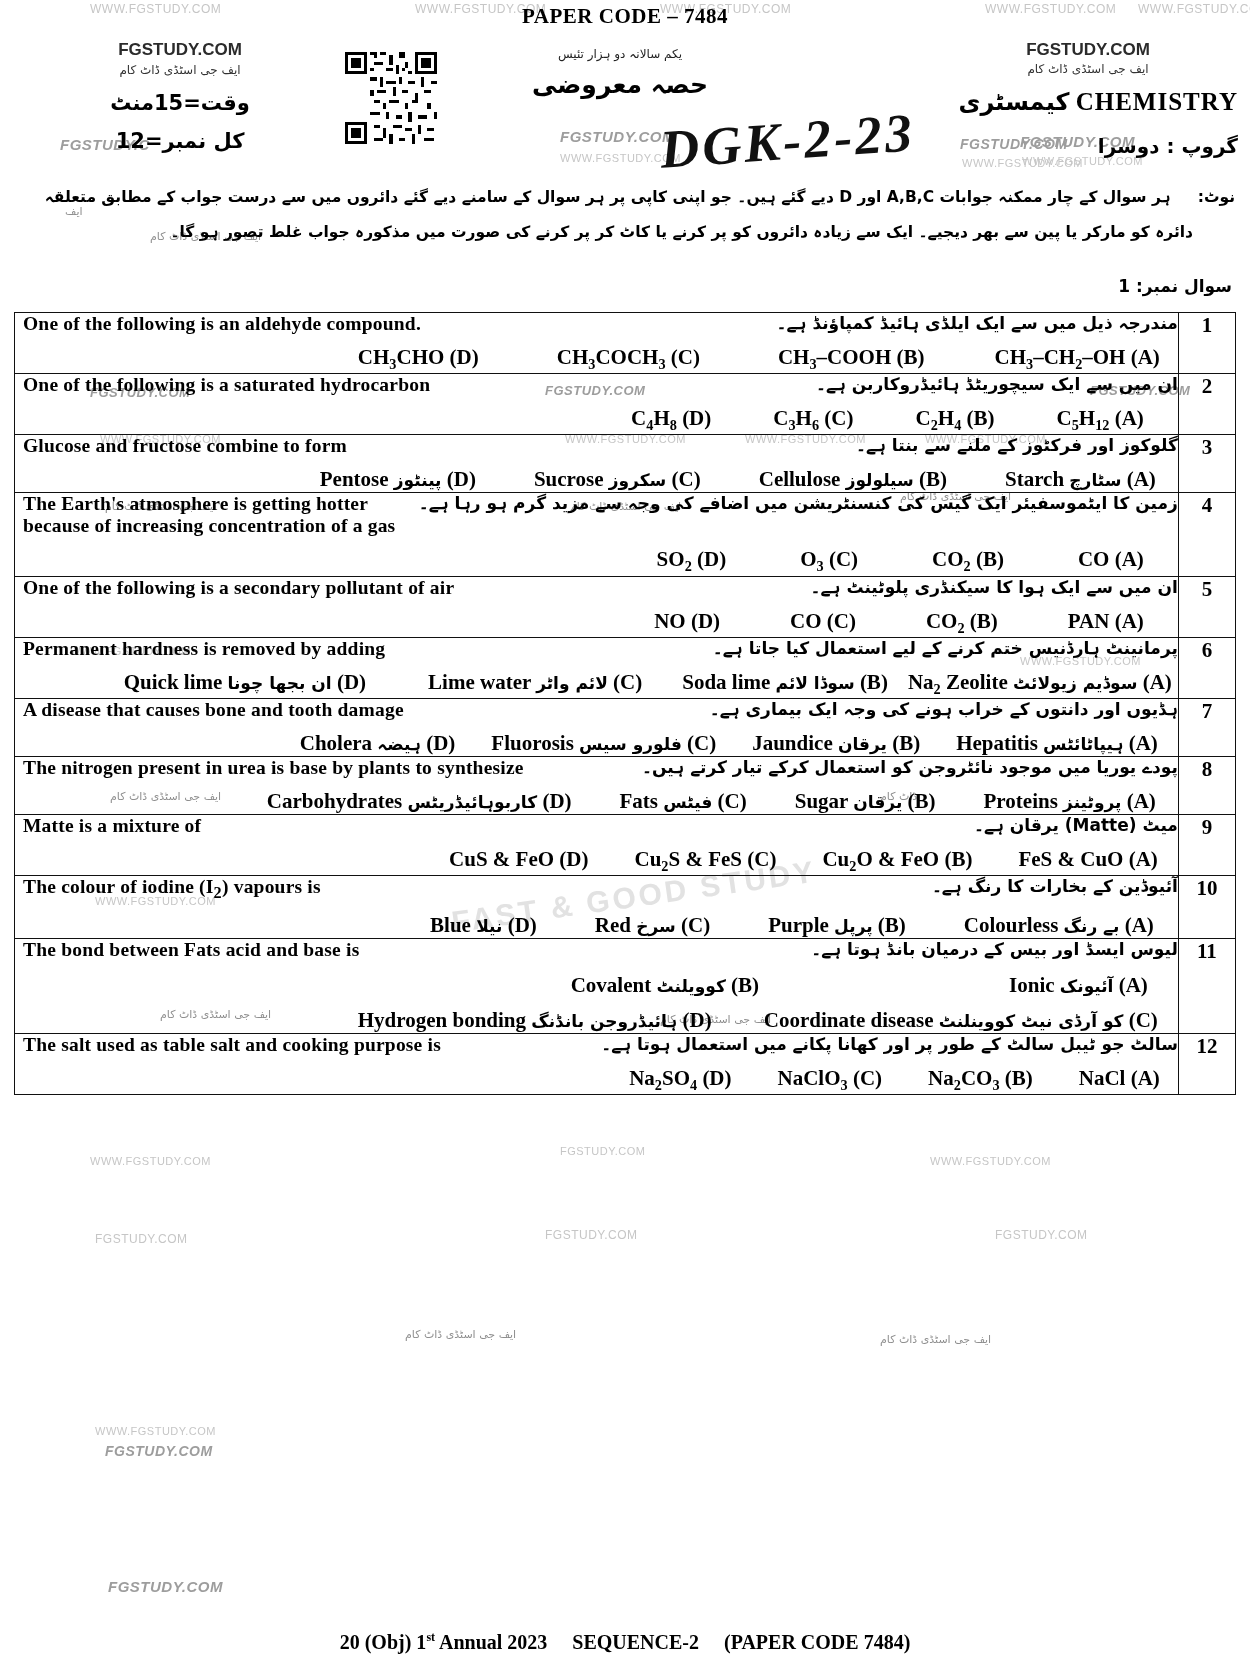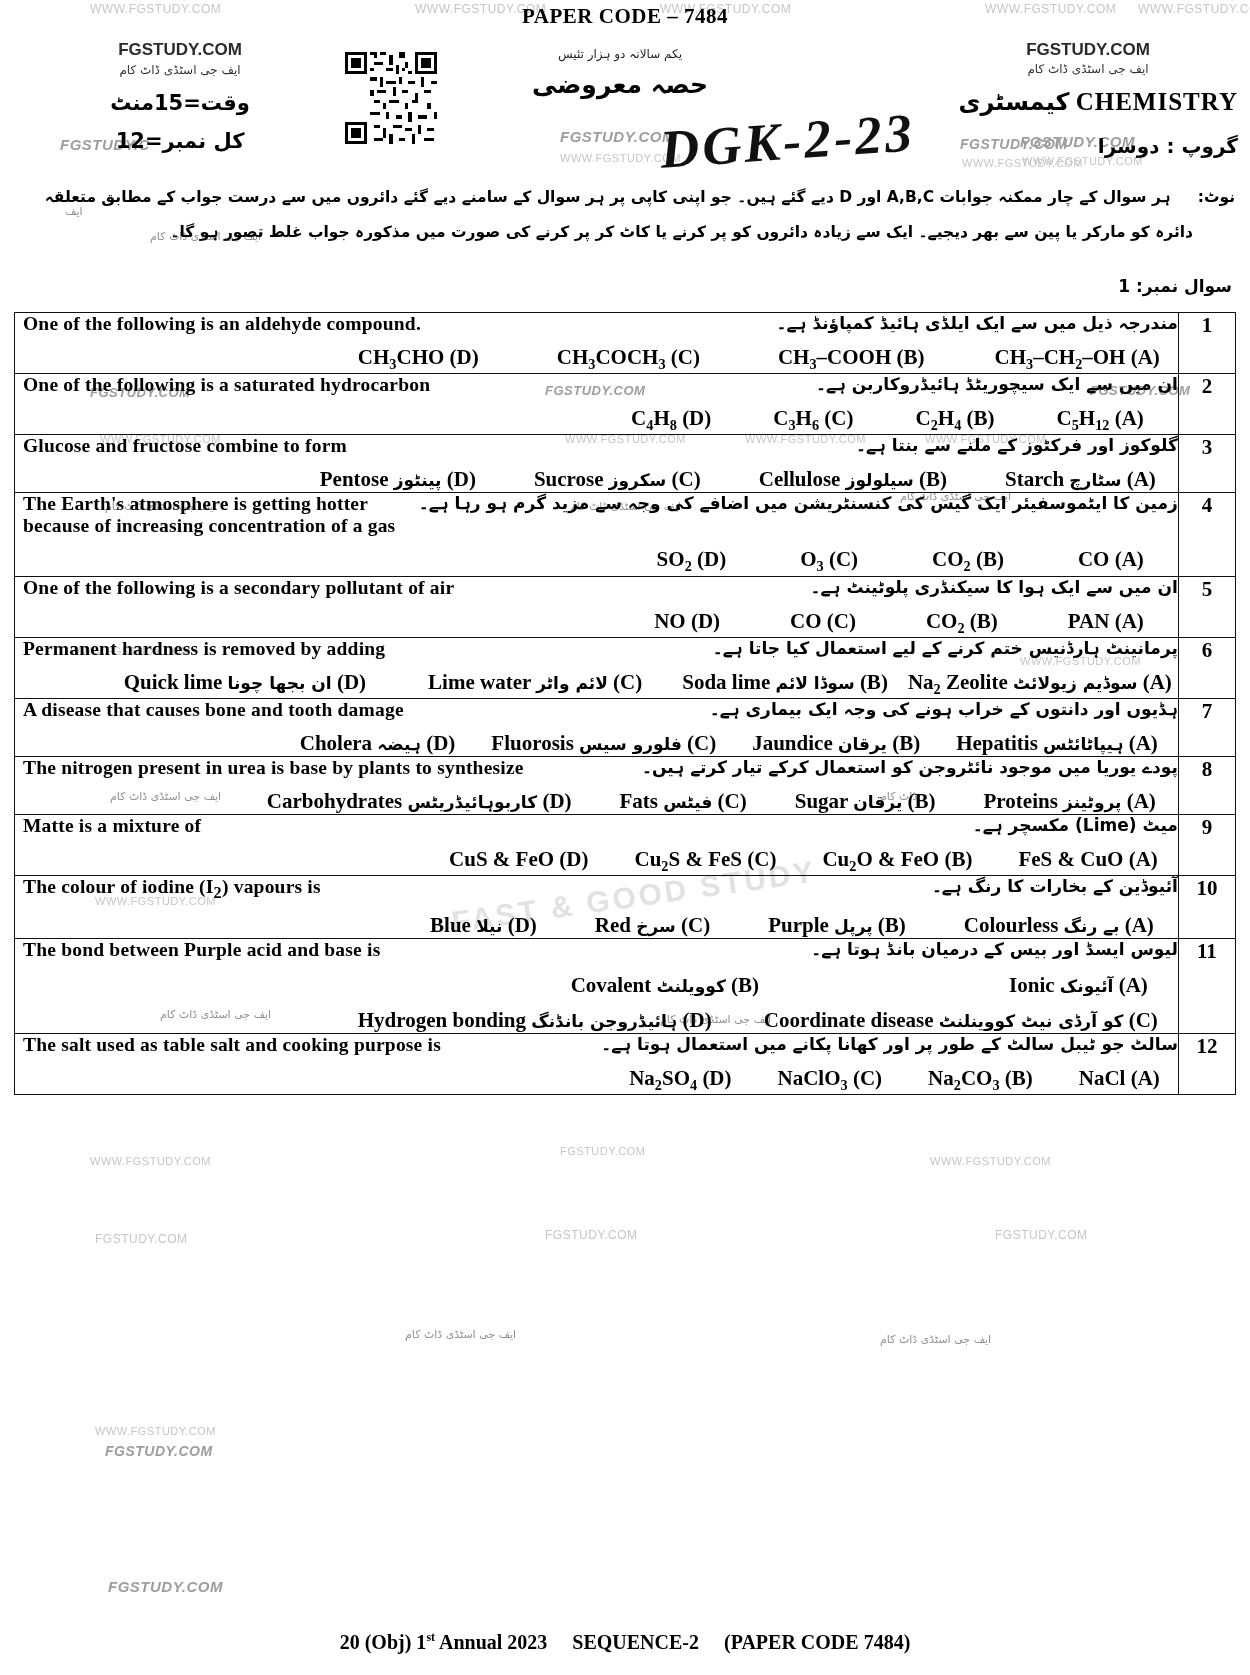--- a/index.html
+++ b/index.html
@@ -391,21 +391,21 @@
               <span class="op"><span>Fats</span> <span class="uro">فیٹس</span> <span class="lab">(C)</span></span>
               <span class="op"><span>Carbohydrates</span> <span class="uro">کاربوہائیڈریٹس</span> <span class="lab">(D)</span></span>
             </div>
           </td>
           <td class="num">8</td>
         </tr>
         <tr>
           <td class="body">
             <div class="stem">
               <div class="en">Matte is a mixture of</div>
-              <div class="urs">میٹ (Lime) مکسچر ہے۔</div>
+              <div class="urs">میٹ (Matte) یرقان ہے۔</div>
             </div>
             <div class="opts q9">
               <span class="op"><span>FeS &amp; CuO</span> <span class="lab">(A)</span></span>
               <span class="op"><span>Cu<sub>2</sub>O &amp; FeO</span> <span class="lab">(B)</span></span>
               <span class="op"><span>Cu<sub>2</sub>S &amp; FeS</span> <span class="lab">(C)</span></span>
               <span class="op"><span>CuS &amp; FeO</span> <span class="lab">(D)</span></span>
             </div>
           </td>
           <td class="num">9</td>
         </tr>
@@ -420,21 +420,21 @@
               <span class="op"><span>Purple</span> <span class="uro">پرپل</span> <span class="lab">(B)</span></span>
               <span class="op"><span>Red</span> <span class="uro">سرخ</span> <span class="lab">(C)</span></span>
               <span class="op"><span>Blue</span> <span class="uro">نیلا</span> <span class="lab">(D)</span></span>
             </div>
           </td>
           <td class="num">10</td>
         </tr>
         <tr>
           <td class="body">
             <div class="stem">
-              <div class="en">The bond between Purple acid and base is</div>
+              <div class="en">The bond between Fats acid and base is</div>
               <div class="urs">لیوس ایسڈ اور بیس کے درمیان بانڈ ہوتا ہے۔</div>
             </div>
             <div class="opts2">
               <div class="row r1">
                 <span class="op"><span>Ionic</span> <span class="uro">آئیونک</span> <span class="lab">(A)</span></span>
                 <span class="op"><span>Covalent</span> <span class="uro">کوویلنٹ</span> <span class="lab">(B)</span></span>
               </div>
               <div class="row r2">
                 <span class="op"><span>Coordinate disease</span> <span class="uro">کو آرڈی نیٹ کووینلنٹ</span> <span class="lab">(C)</span></span>
                 <span class="op"><span>Hydrogen bonding</span> <span class="uro">ہائیڈروجن بانڈنگ</span> <span class="lab">(D)</span></span>

